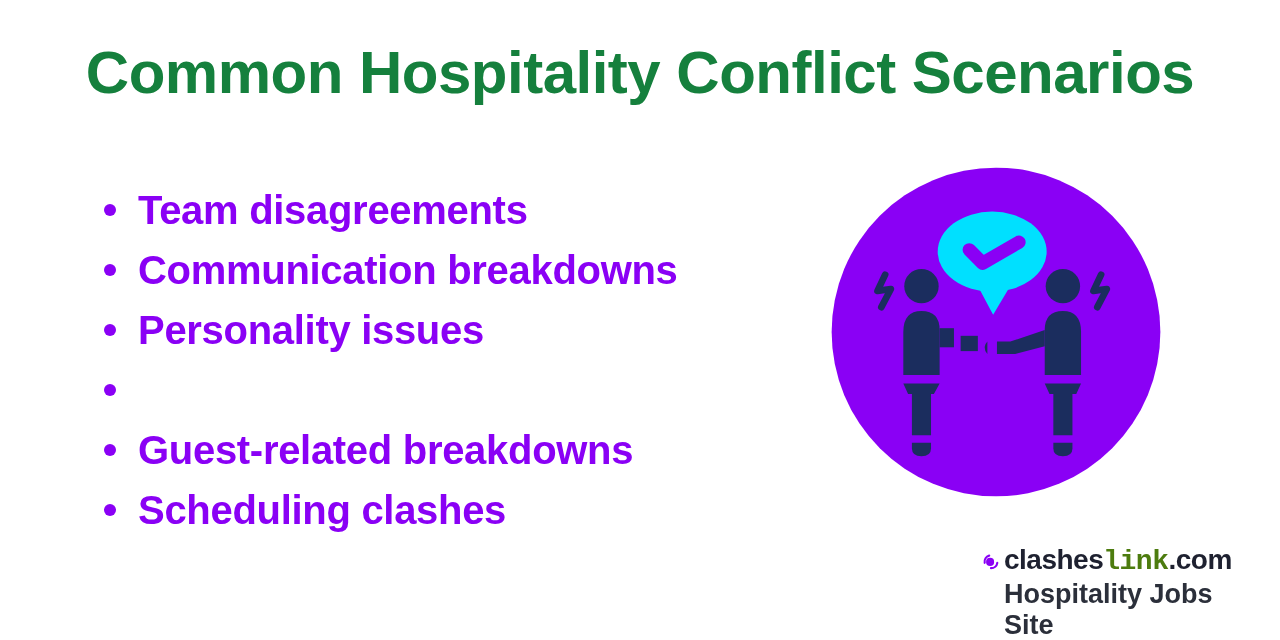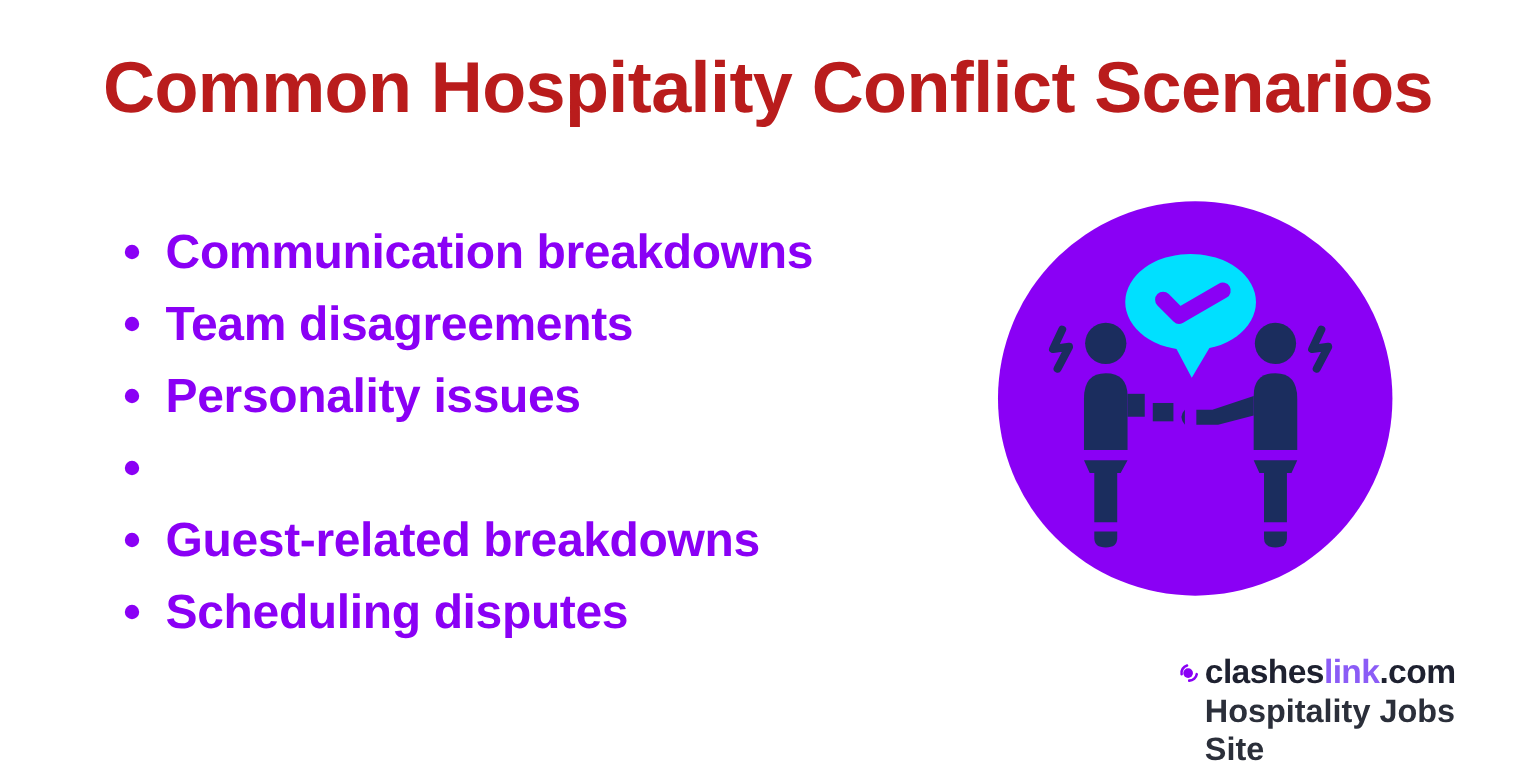--- a/index.html
+++ b/index.html
@@ -1,21 +1,21 @@
 <!DOCTYPE html>
 <html><head>
   <meta charset="utf-8">
   <style>
     * { margin: 0; padding: 0; box-sizing: border-box; }
     html, body { width: 1280px; height: 640px; background: #ffffff; overflow: hidden; }
     body { position: relative; font-family: "Liberation Sans", sans-serif; }
     .title {
       position: absolute; left: 0; top: 38px; width: 1280px;
       text-align: center; font-size: 60px; font-weight: 700;
-      color: #b91c1c; letter-spacing: -0.5px;
+      color: #15803d; letter-spacing: -0.5px;
       font-family: "Liberation Sans", sans-serif;
     }
     .list {
       position: absolute; left: 104px; top: 180px; list-style: none;
     }
     .list li {
       display: flex; align-items: center; height: 60px;
       font-size: 40px; font-weight: 700; color: #8a00f5;
       font-family: "Liberation Sans", sans-serif;
       letter-spacing: -0.3px;
@@ -29,55 +29,55 @@
     }
     .brand {
       position: absolute; left: 982px; top: 544px; width: 250px;
     }
     .brand-row { display: flex; align-items: center; }
     .brand-icon { width: 18px; height: 18px; margin-right: 4px; }
     .brand-name {
       font-size: 28px; font-weight: 700; color: #1e2130;
       font-family: "Liberation Sans", sans-serif; letter-spacing: -0.5px;
     }
-    .brand-accent { color: #8b5cf6; }
+    .brand-accent { color: #4d7c0f; font-family: Liberation Mono, monospace; }
     .tagline {
       font-size: 27px; font-weight: 700; color: #2b2f3a;
       margin-left: 22px; margin-top: 2px;
       font-family: "Liberation Sans", sans-serif;
     }
   </style>
 </head>
 <body>
 
 <h1 class="title">Common Hospitality Conflict Scenarios</h1>
 
 <ul class="list">
   <li>
       <span class="bullet"></span>
-      <span>Communication breakdowns</span>
+      <span>Team disagreements</span>
     </li>
   <li>
       <span class="bullet"></span>
-      <span>Team disagreements</span>
+      <span>Communication breakdowns</span>
     </li>
   <li>
       <span class="bullet"></span>
       <span>Personality issues</span>
     </li>
   <li>
       <span class="bullet"></span>
     </li>
   <li>
       <span class="bullet"></span>
       <span>Guest-related breakdowns</span>
     </li>
   <li>
       <span class="bullet"></span>
-      <span>Scheduling disputes</span>
+      <span>Scheduling clashes</span>
     </li>
 </ul>
 
 <svg class="illustration" viewBox="0 0 360 360">
   <circle cx="180" cy="180" r="172" fill="#8a00f5"></circle>
 
   <g>
     <ellipse cx="176" cy="96" rx="57" ry="42" fill="#00e0ff"></ellipse>
     <polygon points="160,130 196,130 177,162" fill="#00e0ff"></polygon>
     <path d="M152 94 L166 108 L204 86" stroke="#8a00f5" stroke-width="14" stroke-linecap="round" stroke-linejoin="round" fill="none"></path>

